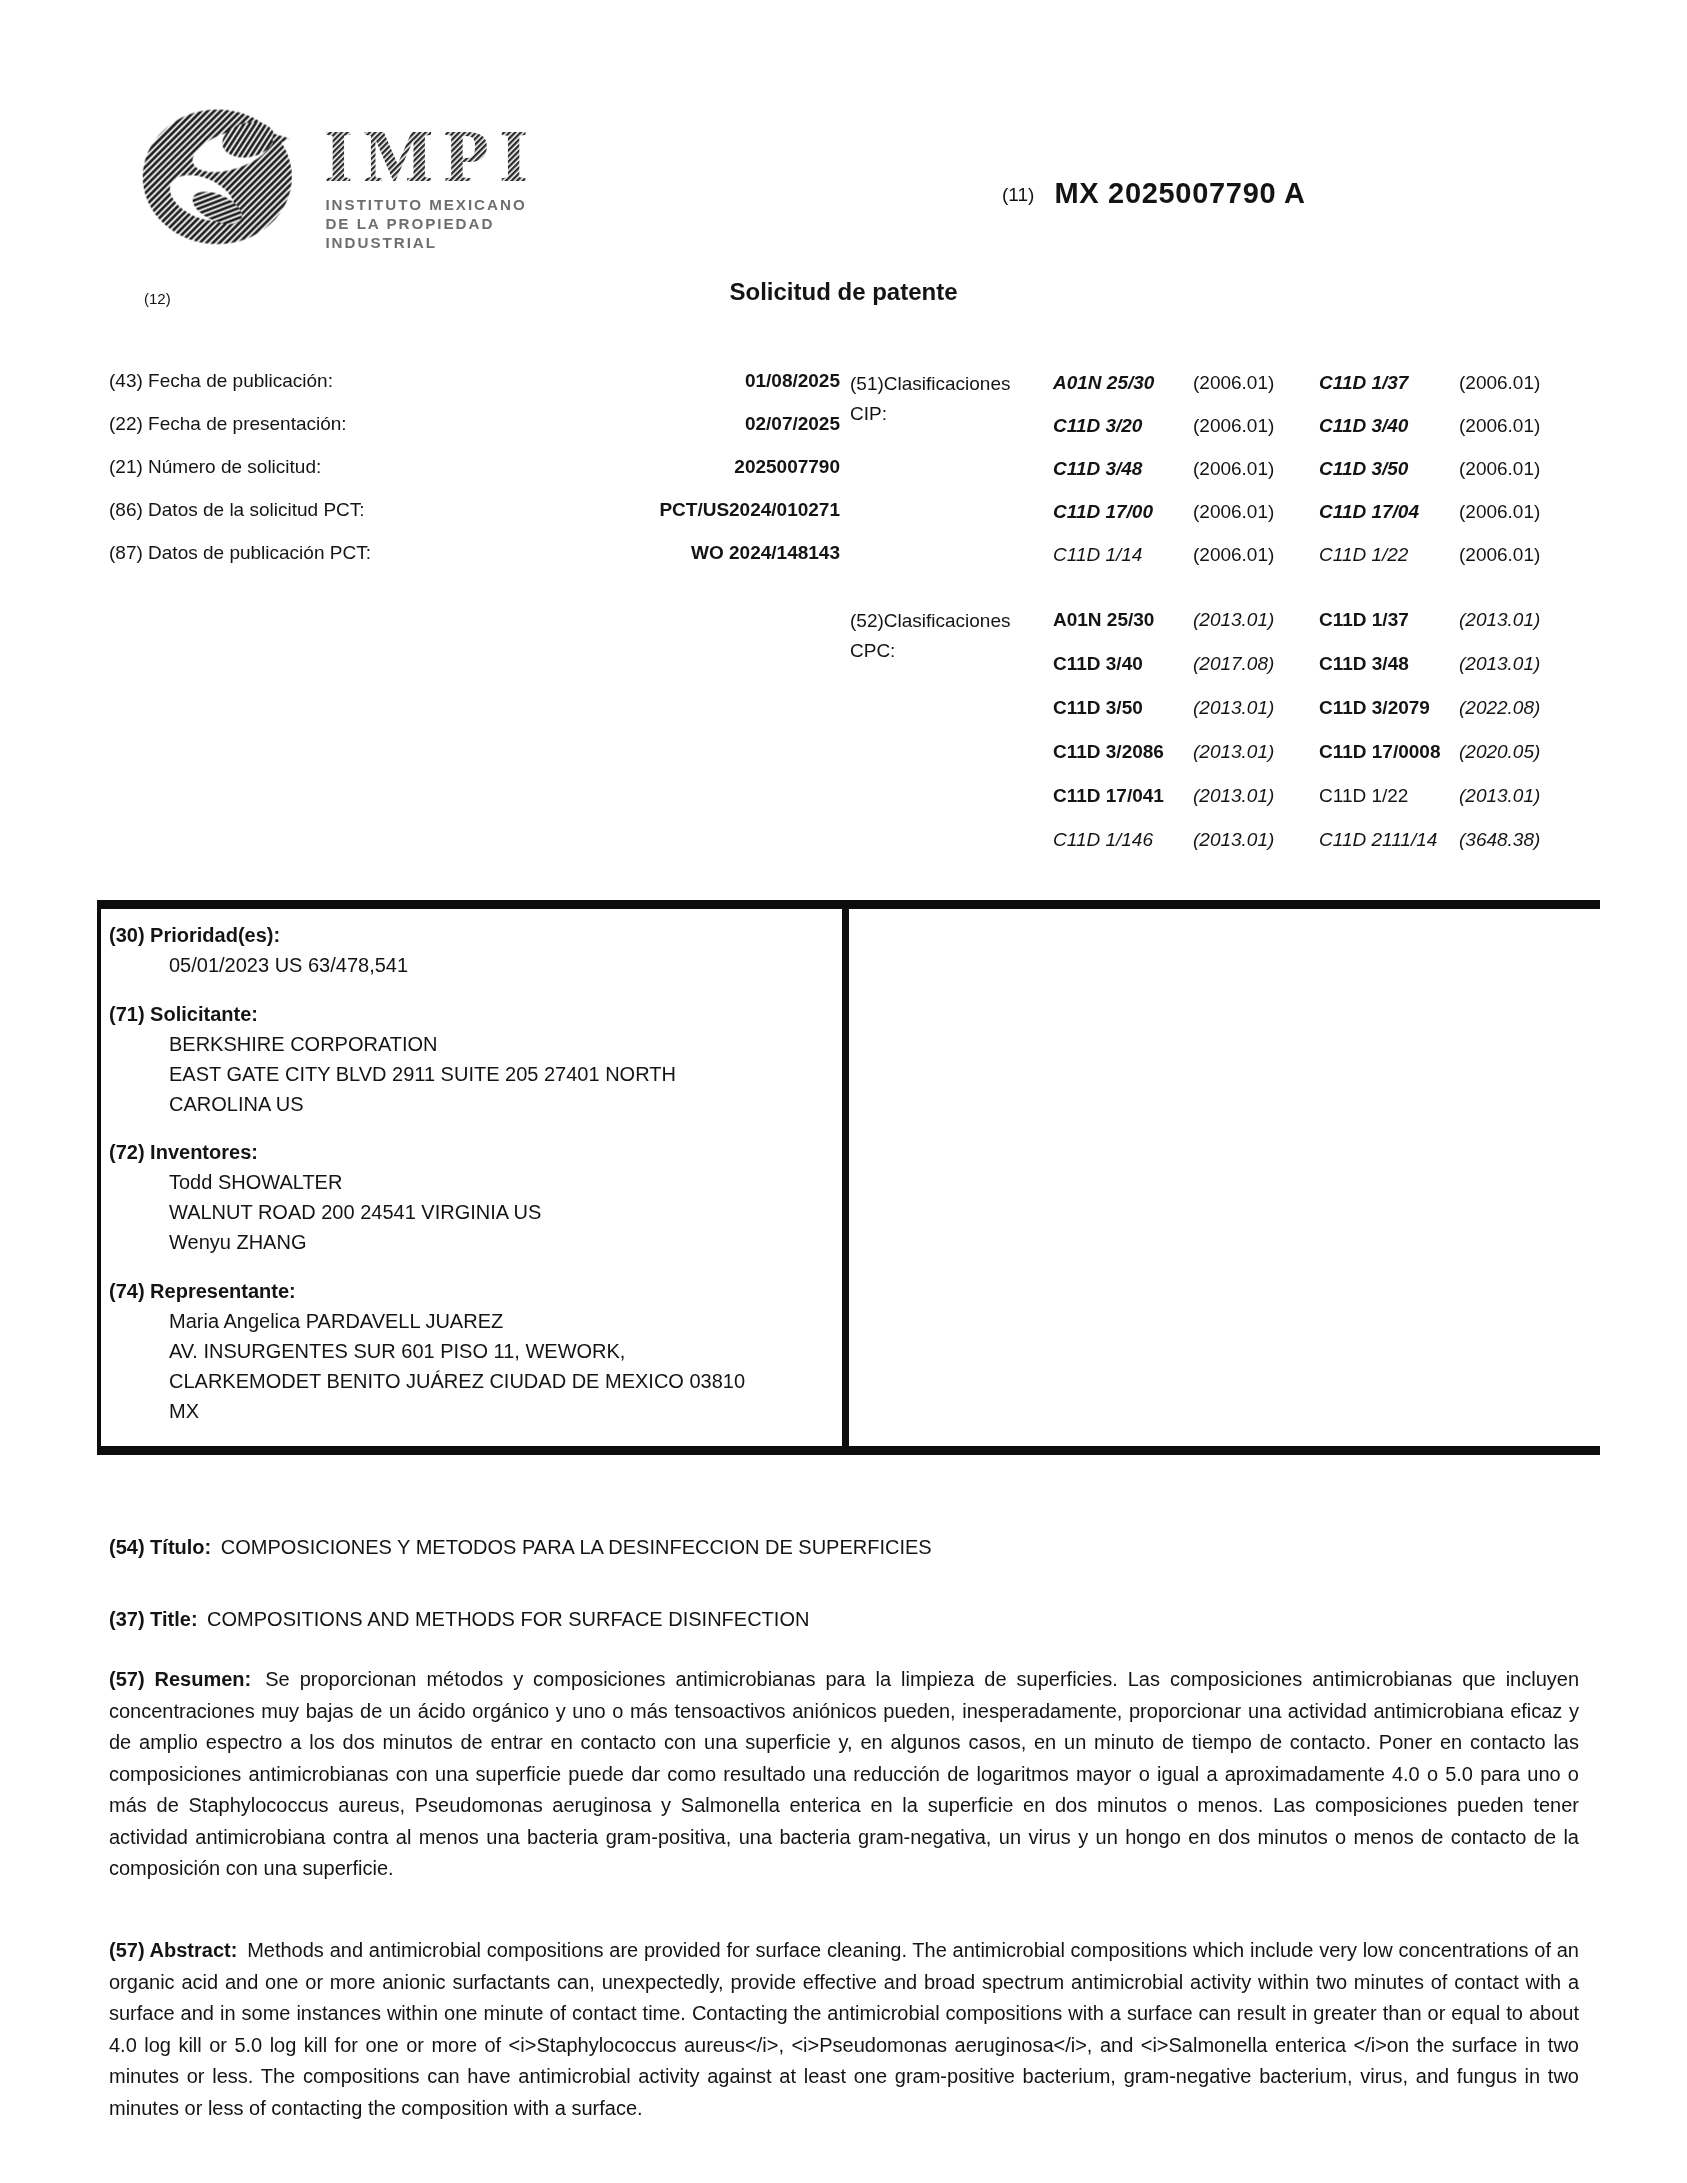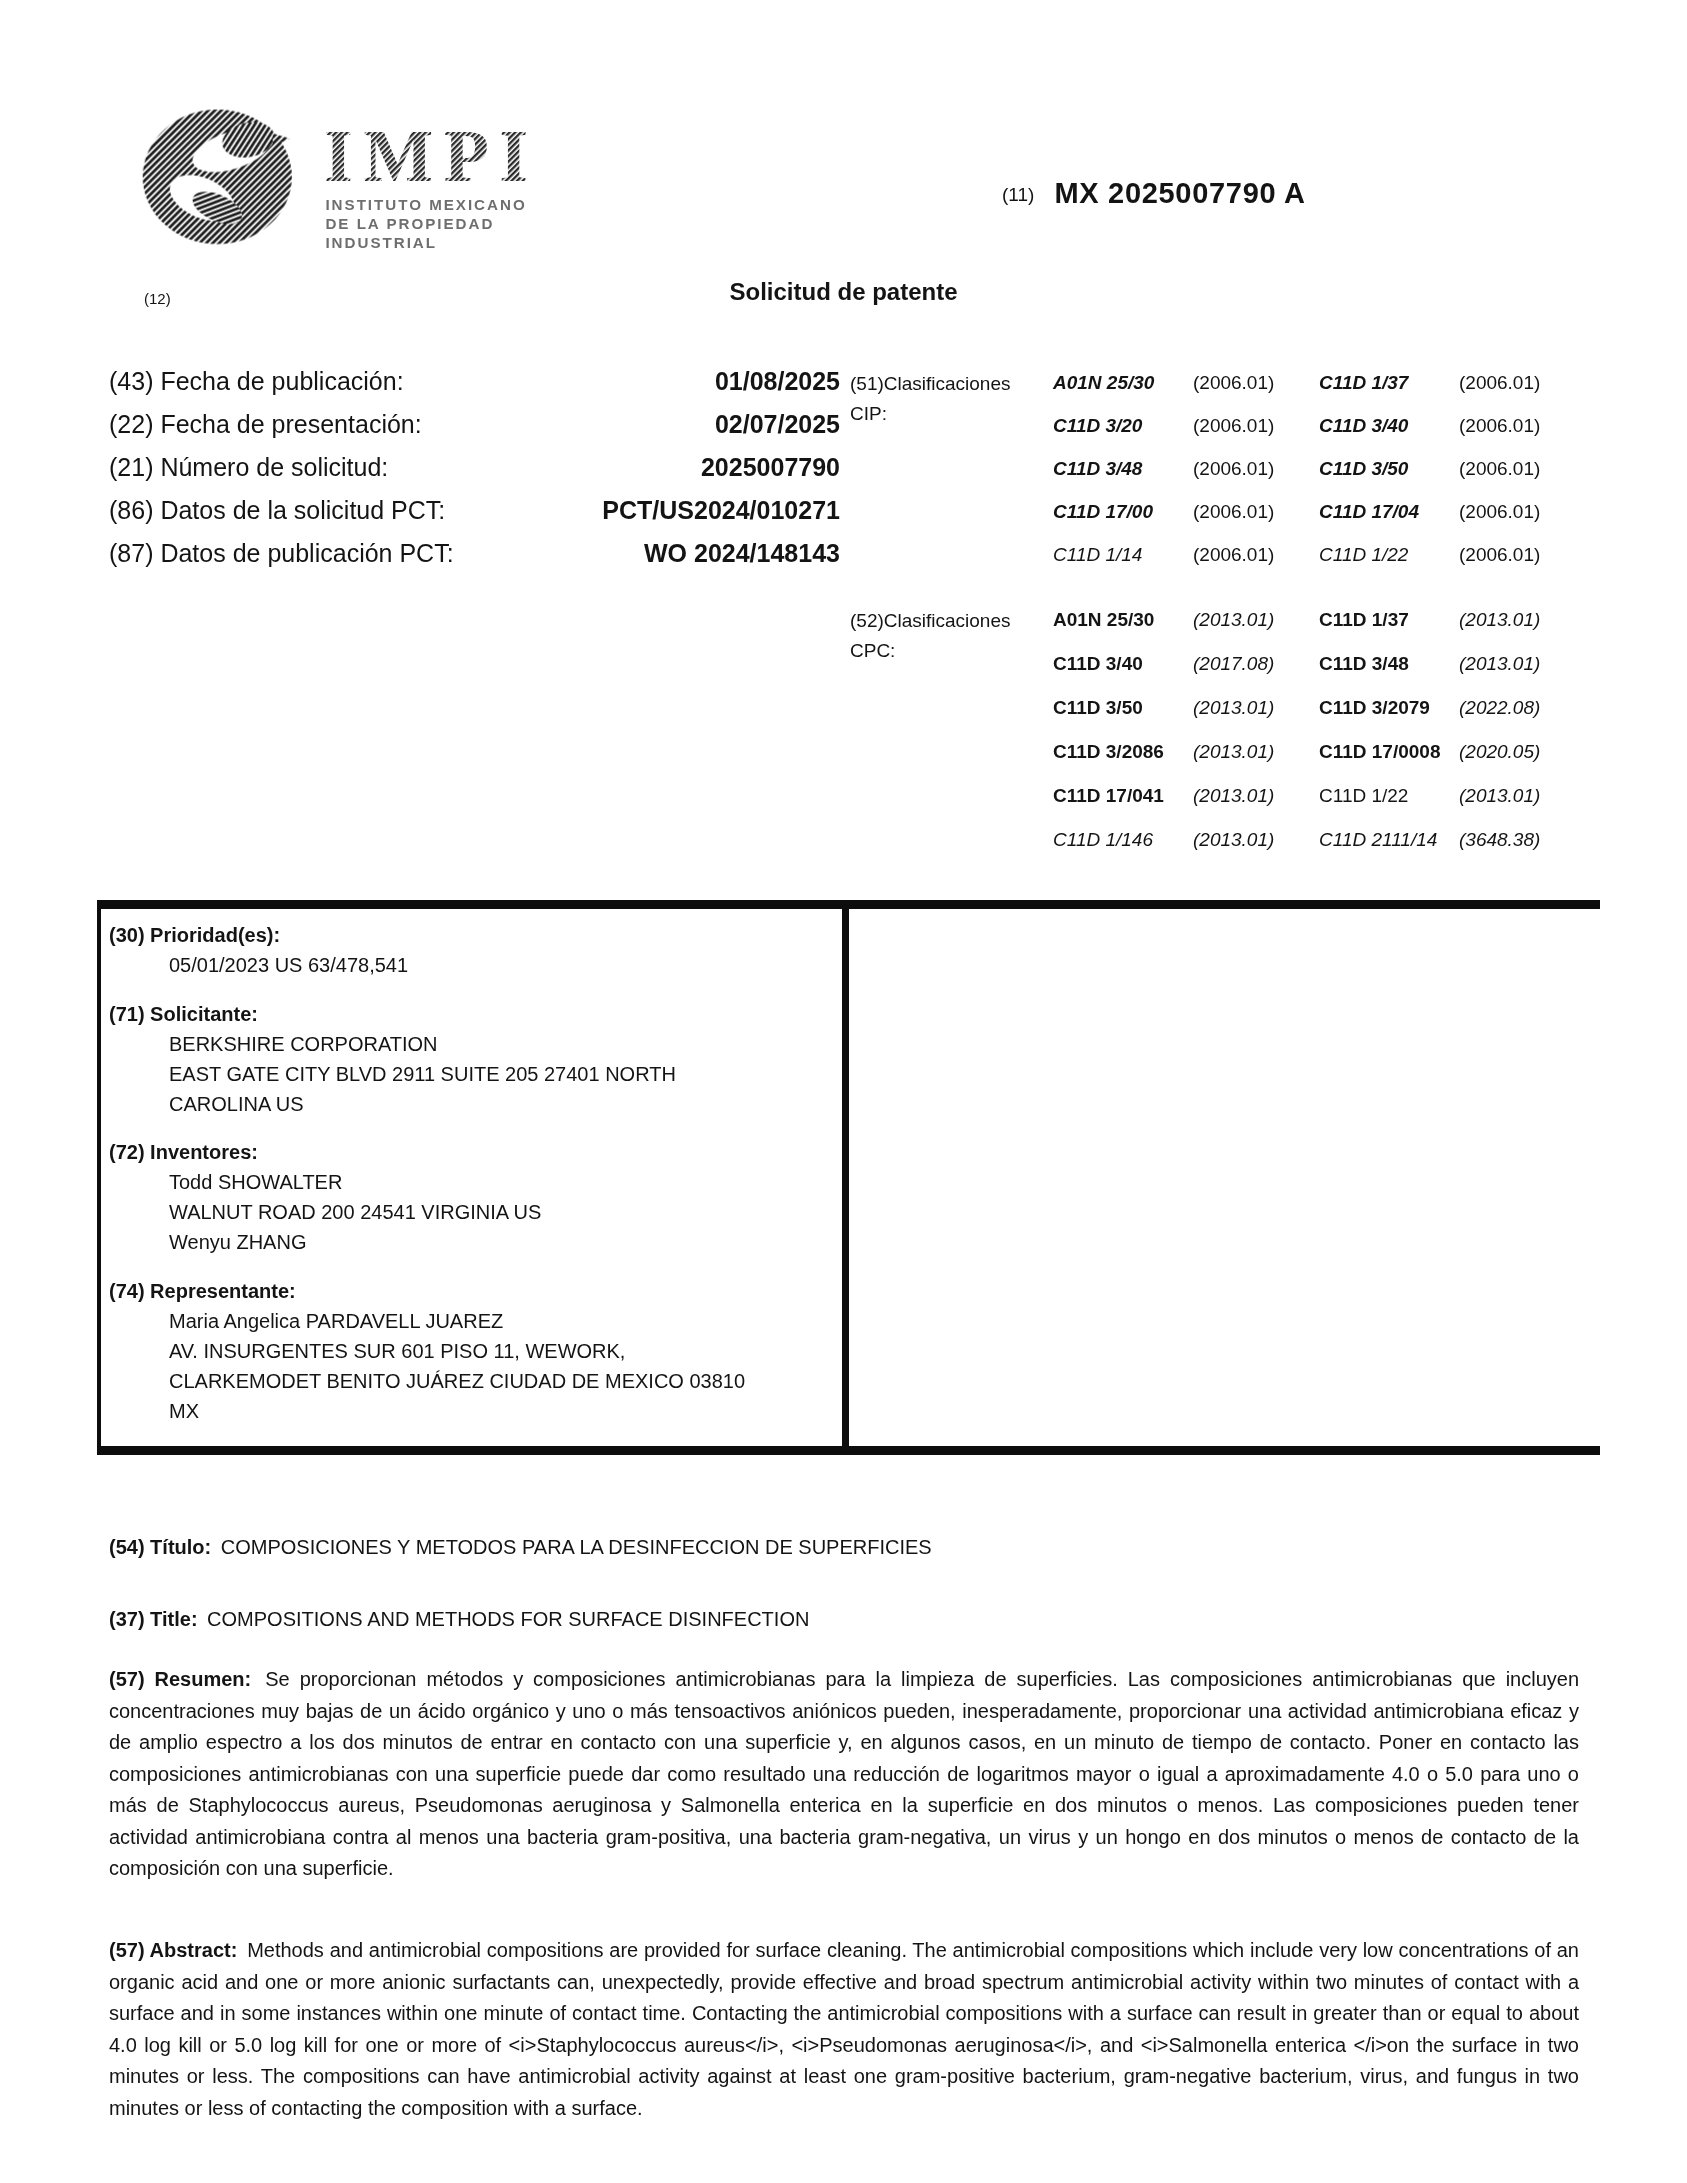--- a/index.html
+++ b/index.html
@@ -15,21 +15,21 @@
 
   
   #pubnum{left:1002px;top:161px;display:flex;align-items:flex-start;gap:20px;margin-top:16px;}
   #pubnum .code{font-size:19px;padding-top:6.6px;}
   #pubnum .num{font-size:29px;font-weight:bold;letter-spacing:0.7px;}
   #doctype-code{left:109px;top:290px;font-size:15px;margin-left:35px;}
   #doctype-title{left:0;top:278px;width:1687px;text-align:center;font-size:24px;font-weight:bold;}
 
   
   #fields{left:109px;top:370px;width:731px;}
-  .field-row{display:flex;justify-content:space-between;height:43px;font-size:25px;line-height:22.5px;gap:43px;}
+  .field-row{display:flex;justify-content:space-between;height:43px;font-size:19px;line-height:22.5px;gap:43px;}
   .field-row .val{font-weight:bold;text-align:left;}
 
   
   .cls-label{font-size:19px;line-height:30px;width:198px;}
   #cip-label{left:850px;top:369px;}
   #cpc-label{left:850px;top:606px;}
   #cip-rows{left:1053px;top:372px;}
   #cpc-rows{left:1053px;top:609px;}
   .cls-row{display:flex;font-size:19px;}
   #cip-rows .cls-row{height:43px;}

